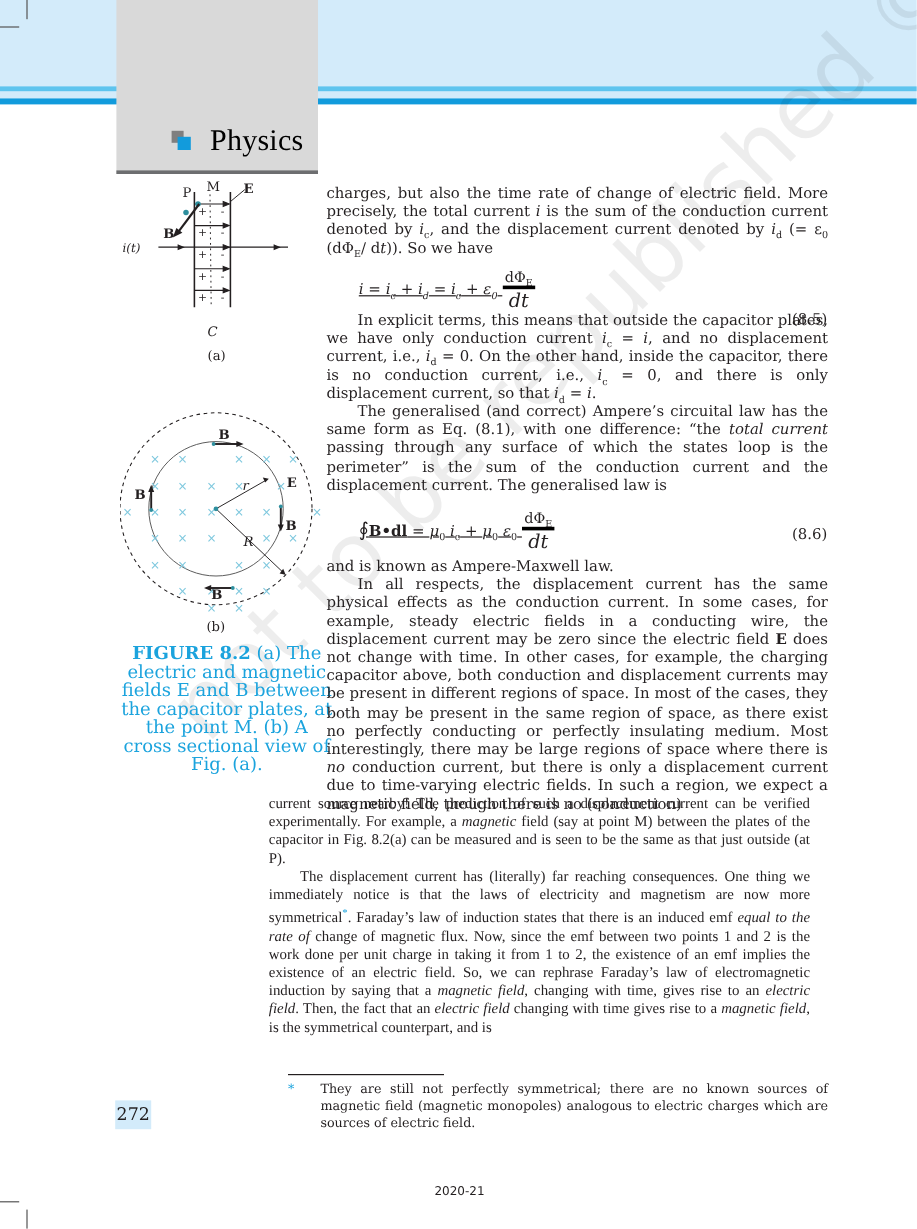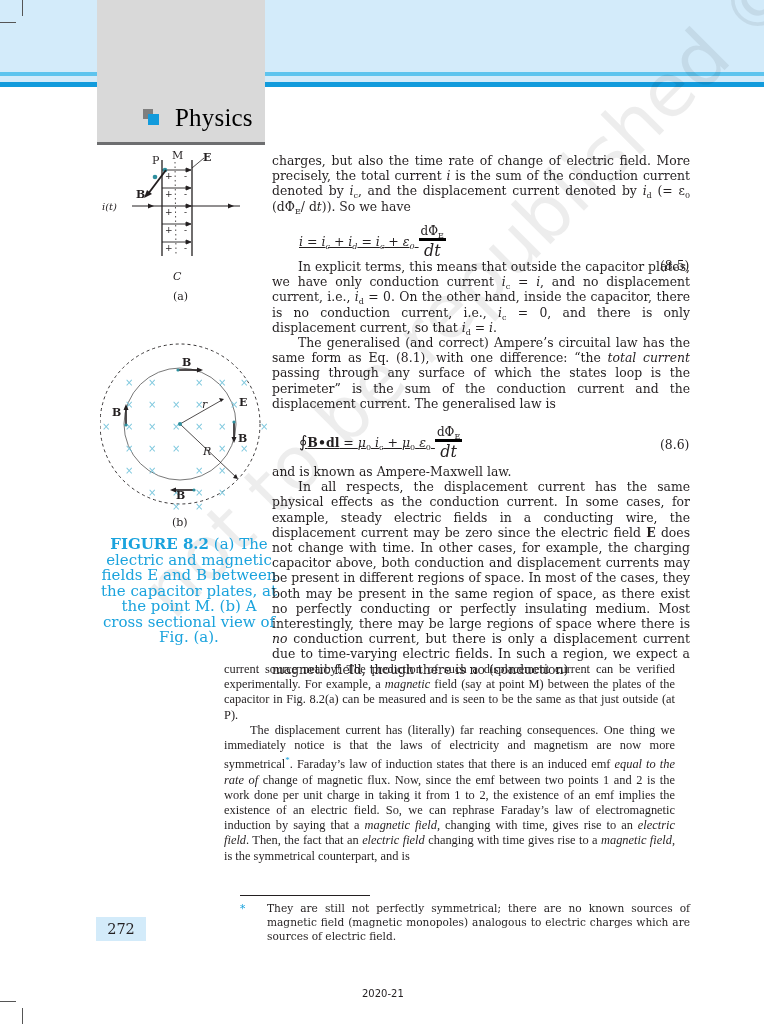--- a/index.html
+++ b/index.html
@@ -38,21 +38,21 @@
   .fig-caption b { color: #1ba3dd; }
 
   .sublabel { position: absolute; font-size: 11px; color: #231f20; }
 
   .footnote-rule { position: absolute; left: 240px; top: 895px; width: 130px; height: 1px; background: #231f20; }
   .footnote { position: absolute; left: 240px; top: 901px; width: 450px; font-size: 10.6px; line-height: 14px; }
   .footnote .star { color: #1ba3dd; position: absolute; left: 0; top: 0; }
   .footnote .fn-text { margin-left: 27px; display: block; text-align: justify; }
   .star-blue { color: #1ba3dd; font-size: 9px; vertical-align: super; }
 
-  .page-number { position: absolute; left: 96px; top: 917px; width: 50px; height: 24px; background: #d3ebfa; font-size: 14.5px; text-align: center; line-height: 24px; }
+  .page-number { position: absolute; left: 96px; top: 917px; width: 30px; height: 24px; background: #d3ebfa; font-size: 14.5px; text-align: center; line-height: 24px; }
   .year { position: absolute; left: 362px; top: 988px; font-family: "DejaVu Sans", sans-serif; font-size: 10px; color: #231f20; }
 
   .watermark { position: absolute; left: 155px; top: 560px; font-family: "DejaVu Sans", sans-serif; font-size: 74px; color: rgba(0,0,0,0.07); transform: rotate(-45deg); transform-origin: left center; white-space: nowrap; pointer-events: none; }
 </style>
 </head>
 <body>
 
 <div class="top-band"></div>
 <div class="top-line1"></div>
 <div class="top-line2"></div>

